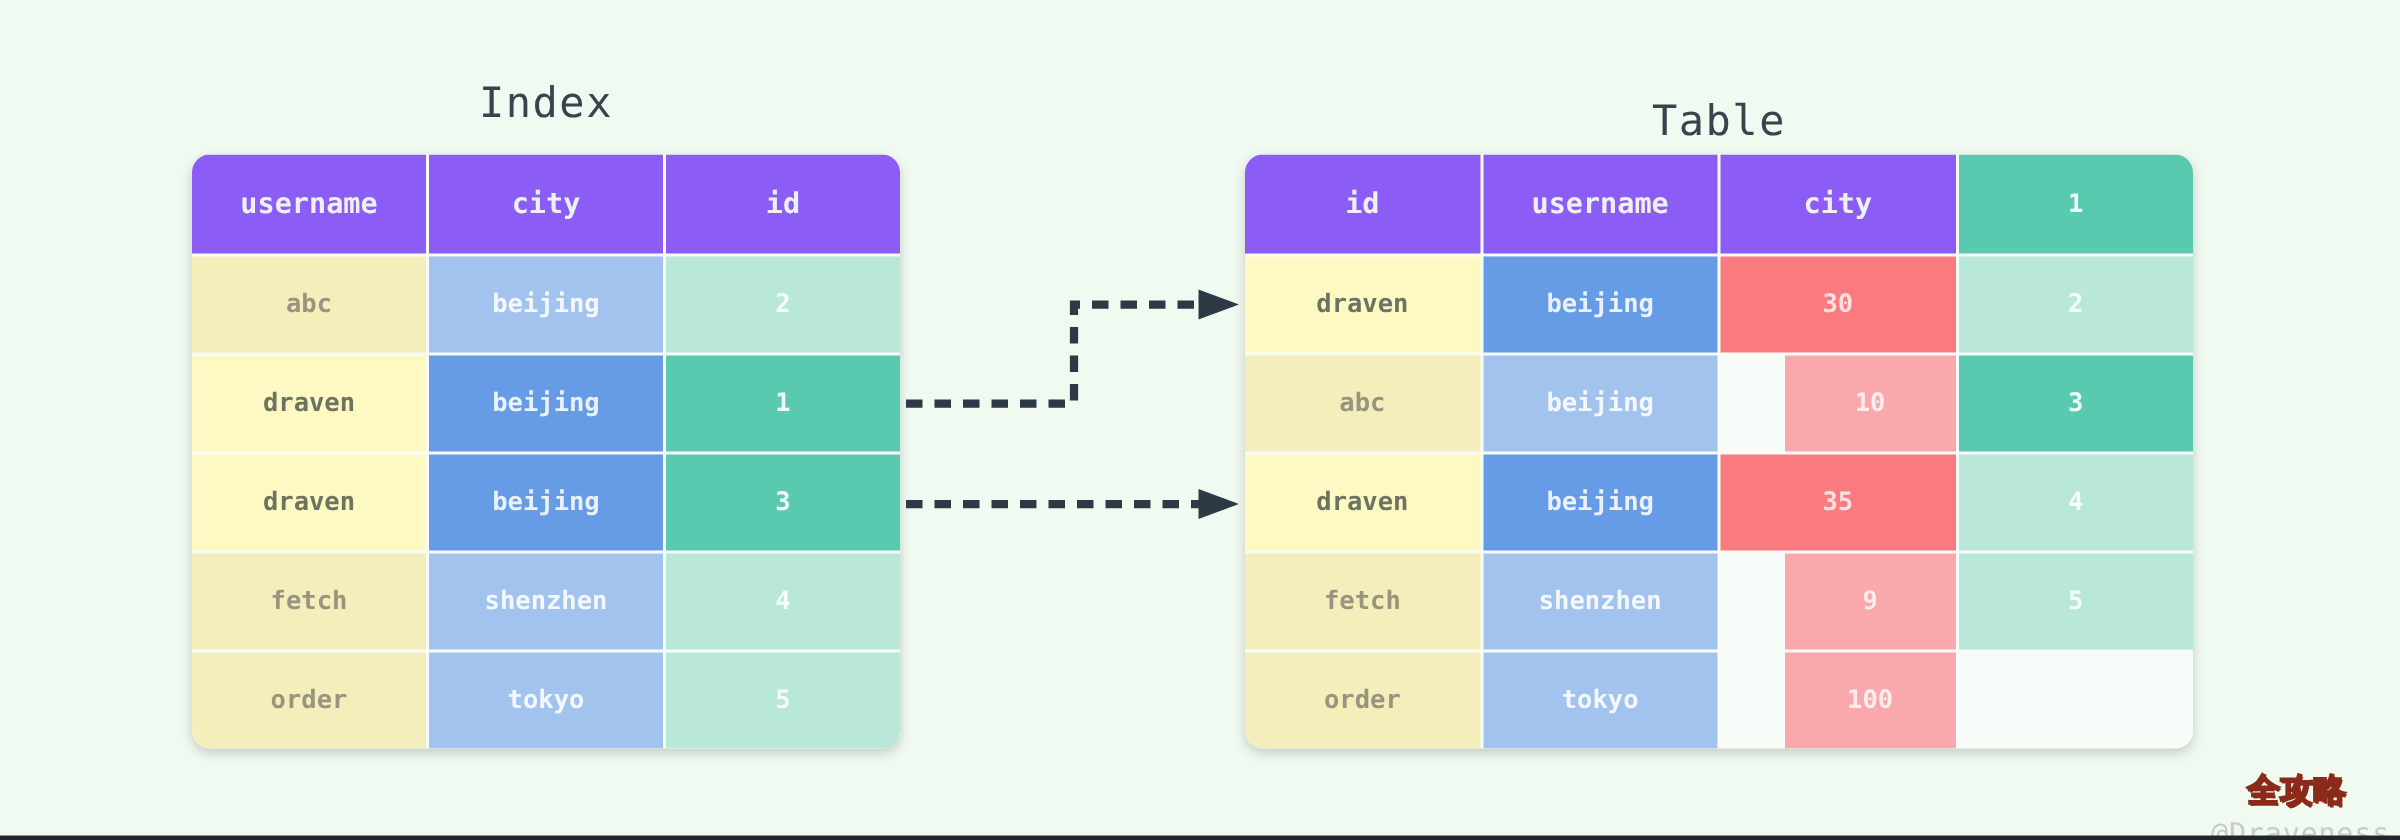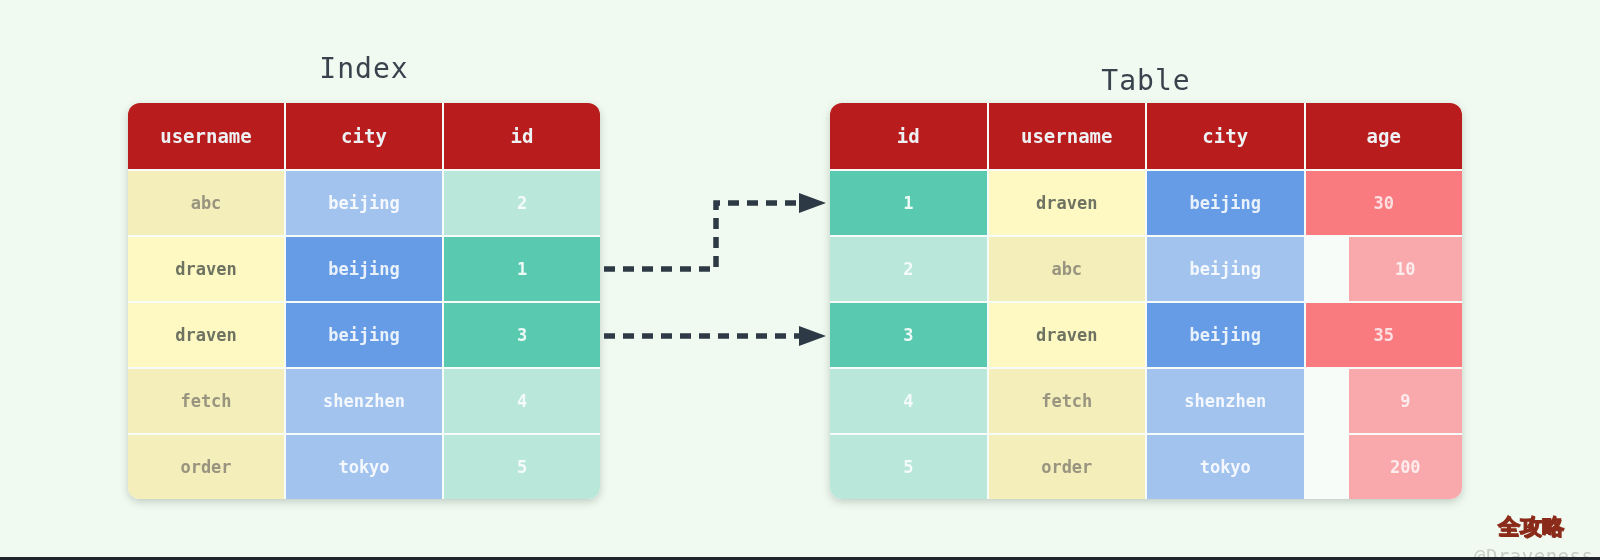--- a/index.html
+++ b/index.html
@@ -23,21 +23,21 @@
   .grid{
     display:grid;gap:2px;background:#f8fcf8;
     grid-template-rows:66px repeat(5,64px);
   }
   .cols3{grid-template-columns:repeat(3,1fr);}
   .cols4{grid-template-columns:repeat(4,1fr);}
   .cell{
     display:flex;align-items:center;justify-content:center;
     font-size:17px;font-weight:700;
   }
-  .head{background:#b91c1c;color:#eef1f3;font-size:19px;}
+  .head{background:#8b5cf6;color:#eef1f3;font-size:19px;}
   .c-yellow  {background:#fef9c3;color:#6e7260;}
   .c-yellow-l{background:#f3eeba;color:#98947f;}
   .c-blue    {background:#669be6;color:#e9f1fb;}
   .c-blue-l  {background:#a2c3ee;color:#f4f8fd;}
   .c-teal    {background:#59c9b0;color:#eefaf6;}
   .c-teal-l  {background:#b9e7da;color:#f4fbf8;}
   .c-red     {background:#f97b80;color:#fddfe1;}
   .c-red-l   {background:#f9a8ab;color:#fdeced;margin-left:43px;}
   .arrows{position:absolute;left:0;top:0;pointer-events:none;}
   .arrow-path{fill:none;stroke:#2d3945;stroke-width:5.5;stroke-dasharray:11 8;}
@@ -91,21 +91,20 @@
       <div class="cell c-blue-l">tokyo</div>
       <div class="cell c-teal-l">5</div>
     </div>
   </div>
 
   <div class="card card-table">
     <div class="grid cols4">
       <div class="cell head">id</div>
       <div class="cell head">username</div>
       <div class="cell head">city</div>
-      <div class="cell head">age</div>
 
       <div class="cell c-teal">1</div>
       <div class="cell c-yellow">draven</div>
       <div class="cell c-blue">beijing</div>
       <div class="cell c-red">30</div>
 
       <div class="cell c-teal-l">2</div>
       <div class="cell c-yellow-l">abc</div>
       <div class="cell c-blue-l">beijing</div>
       <div class="cell c-red-l">10</div>
@@ -116,21 +115,21 @@
       <div class="cell c-red">35</div>
 
       <div class="cell c-teal-l">4</div>
       <div class="cell c-yellow-l">fetch</div>
       <div class="cell c-blue-l">shenzhen</div>
       <div class="cell c-red-l">9</div>
 
       <div class="cell c-teal-l">5</div>
       <div class="cell c-yellow-l">order</div>
       <div class="cell c-blue-l">tokyo</div>
-      <div class="cell c-red-l">200</div>
+      <div class="cell c-red-l">100</div>
     </div>
   </div>
 
   <svg class="arrows" width="1600" height="560" viewBox="0 0 1600 560">
     <path class="arrow-path" d="M604,269 L716,269 L716,203 L800,203"></path>
     <polygon class="arrow-head" points="799,193 826,203 799,213"></polygon>
     <path class="arrow-path" d="M604,336 L800,336"></path>
     <polygon class="arrow-head" points="799,326 826,336 799,346"></polygon>
   </svg>
 

